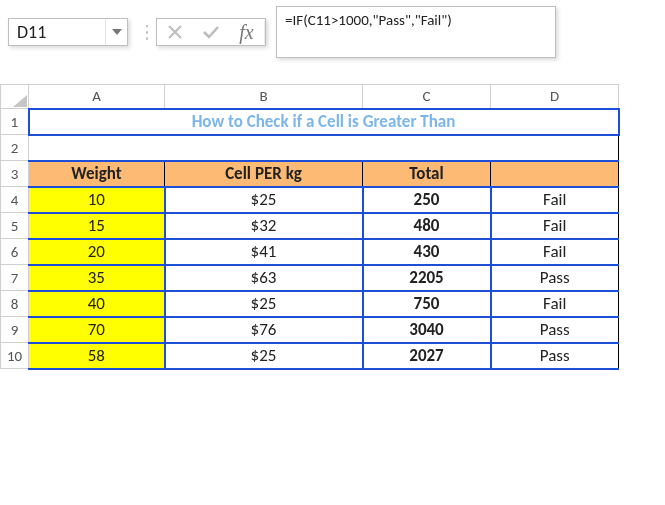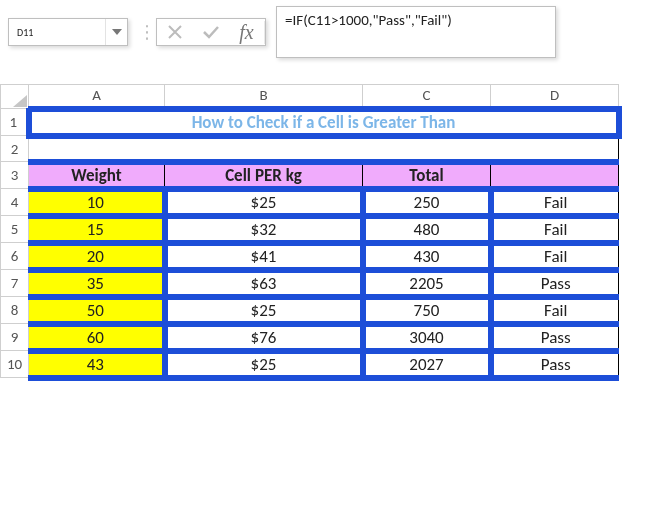--- a/index.html
+++ b/index.html
@@ -24,21 +24,21 @@
     align-items: center;
     border: 1px solid #bfbfbf;
     height: 28px;
     width: 120px;
     background: #fff;
     box-shadow: 2px 2px 4px rgba(0,0,0,0.15);
   }
   .namebox-text {
     flex: 1;
     padding: 0 8px;
-    font-size: 10px;
+    font-size: 18px;
   }
   .namebox-drop {
     width: 22px;
     height: 100%;
     display: flex;
     align-items: center;
     justify-content: center;
     color: #666;
     border-left: 1px solid #e3e3e3;
   }
@@ -109,43 +109,43 @@
     background: #fff;
     color: #555;
     font-weight: normal;
     text-align: center;
     border: 1px solid #cfcfcf;
     font-size: 15px;
   }
   .colhead { height: 24px; }
   .rowhead { width: 28px; }
   td.cell {
-    border: 6px solid #1d4ed8;
+    border: 2px solid #1d4ed8;
     height: 26px;
     text-align: center;
     padding: 0 2px;
     font-size: 17px;
   }
   .title-cell {
     color: #7cb6e8;
     font-weight: bold;
     border: 1px solid #000;
     border-bottom: 3px double #000;
     font-size: 17px;
   }
   .blank-row td { border-left:1px solid #000; border-right:1px solid #000;}
   .hdr-row td {
-    background: #f0abfc;
+    background: #fdba74;
     font-weight: bold;
     border: 1px solid #000;
     font-size: 17px;
   }
   .body-row td.c-a { background:#ffff00; border-left:1px solid #000; border-right:1px solid #000;}
   .body-row td.c-b { border-right:1px solid #000;}
-  .body-row td.c-c { font-weight:normal; border-right:1px solid #000;}
+  .body-row td.c-c { font-weight:bold; border-right:1px solid #000;}
   .body-row td.c-d { border-right:1px solid #000;margin-top:42px;}
   .last-row td { border-bottom: 1px solid #000 !important; }
   .col-A{width:136px;} .col-B{width:198px;} .col-C{width:128px;} .col-D{width:128px;}
 </style>
 </head>
 <body>
 
 <div class="topbar">
   <div class="namebox">
     <span class="namebox-text">D11</span>
@@ -227,34 +227,34 @@
   </tr>
   <tr class="body-row">
     <th class="rowhead">7</th>
     <td class="cell c-a">35</td>
     <td class="cell c-b">$63</td>
     <td class="cell c-c">2205</td>
     <td class="cell c-d">Pass</td>
   </tr>
   <tr class="body-row">
     <th class="rowhead">8</th>
-    <td class="cell c-a">50</td>
+    <td class="cell c-a">40</td>
     <td class="cell c-b">$25</td>
     <td class="cell c-c">750</td>
     <td class="cell c-d">Fail</td>
   </tr>
   <tr class="body-row">
     <th class="rowhead">9</th>
-    <td class="cell c-a">60</td>
+    <td class="cell c-a">70</td>
     <td class="cell c-b">$76</td>
     <td class="cell c-c">3040</td>
     <td class="cell c-d">Pass</td>
   </tr>
   <tr class="body-row">
     <th class="rowhead">10</th>
-    <td class="cell c-a">43</td>
+    <td class="cell c-a">58</td>
     <td class="cell c-b">$25</td>
     <td class="cell c-c">2027</td>
     <td class="cell c-d">Pass</td>
   </tr>
 </tbody>
     </table>
 </div>
 
 </body></html>

